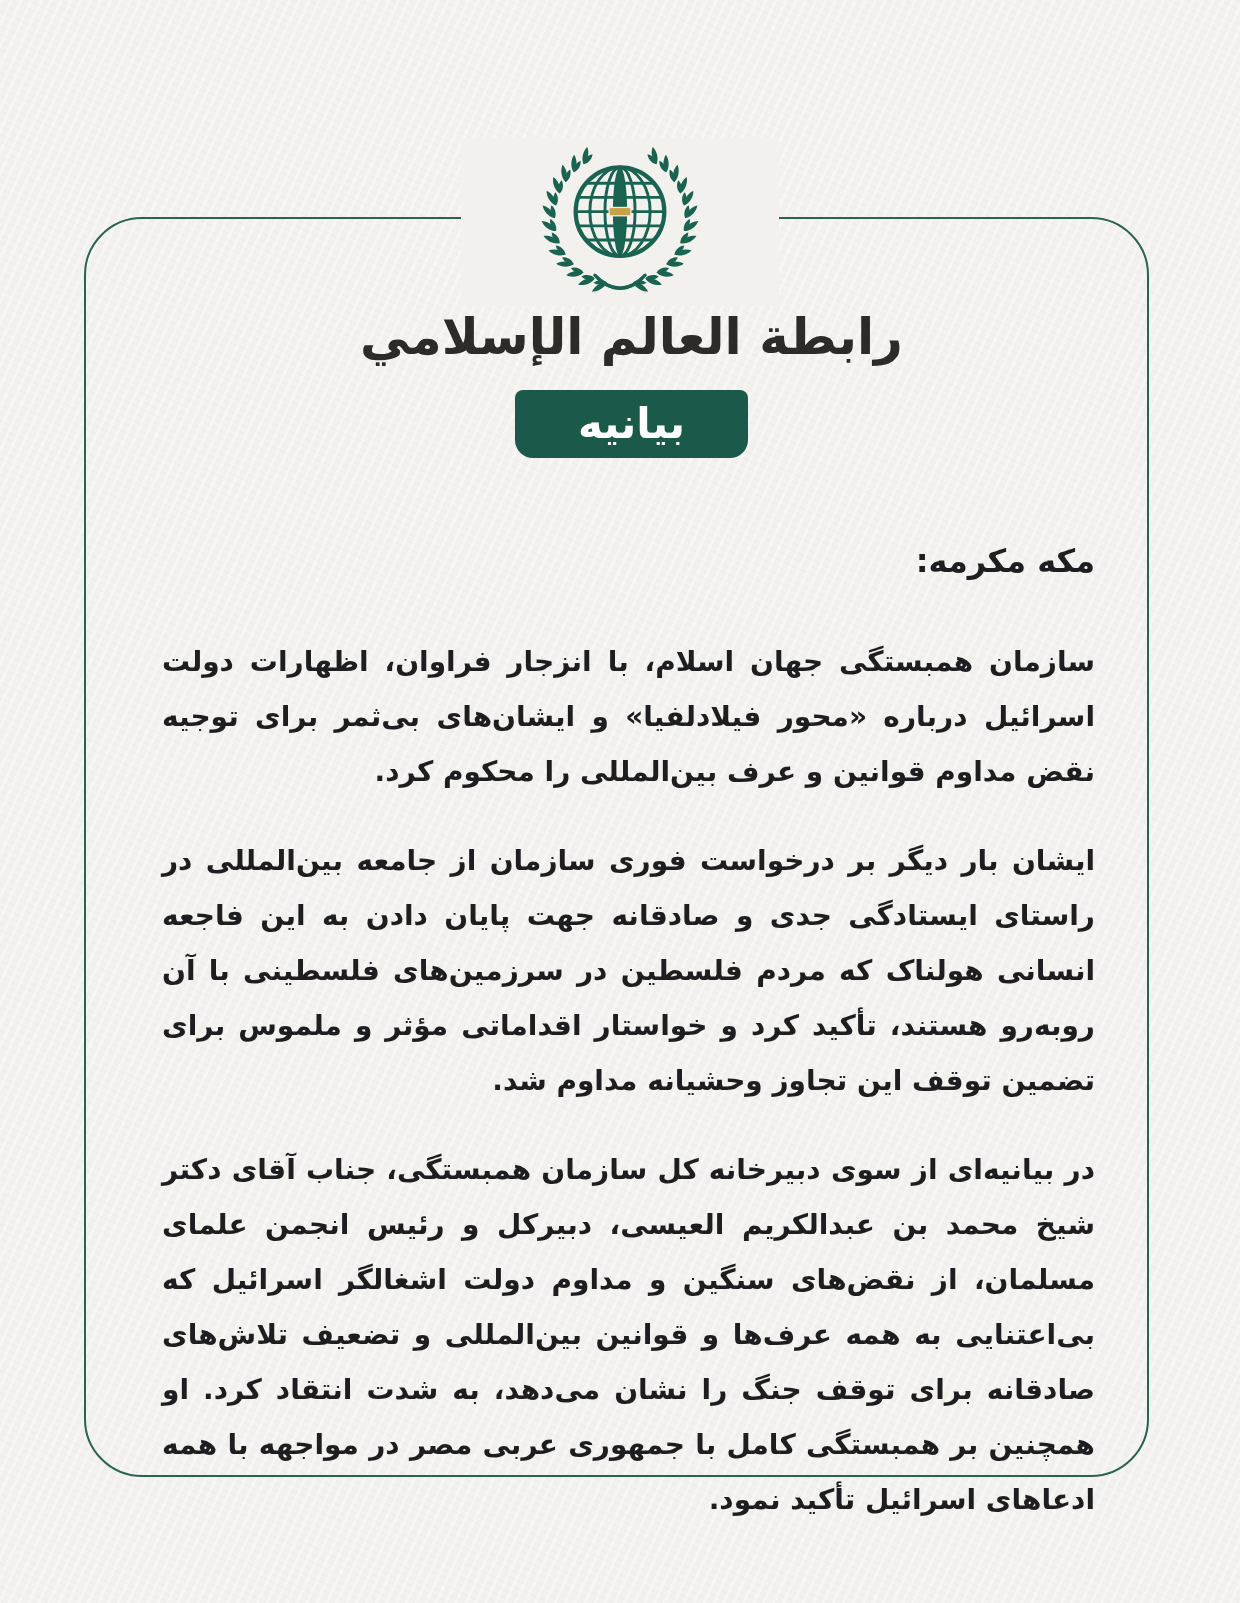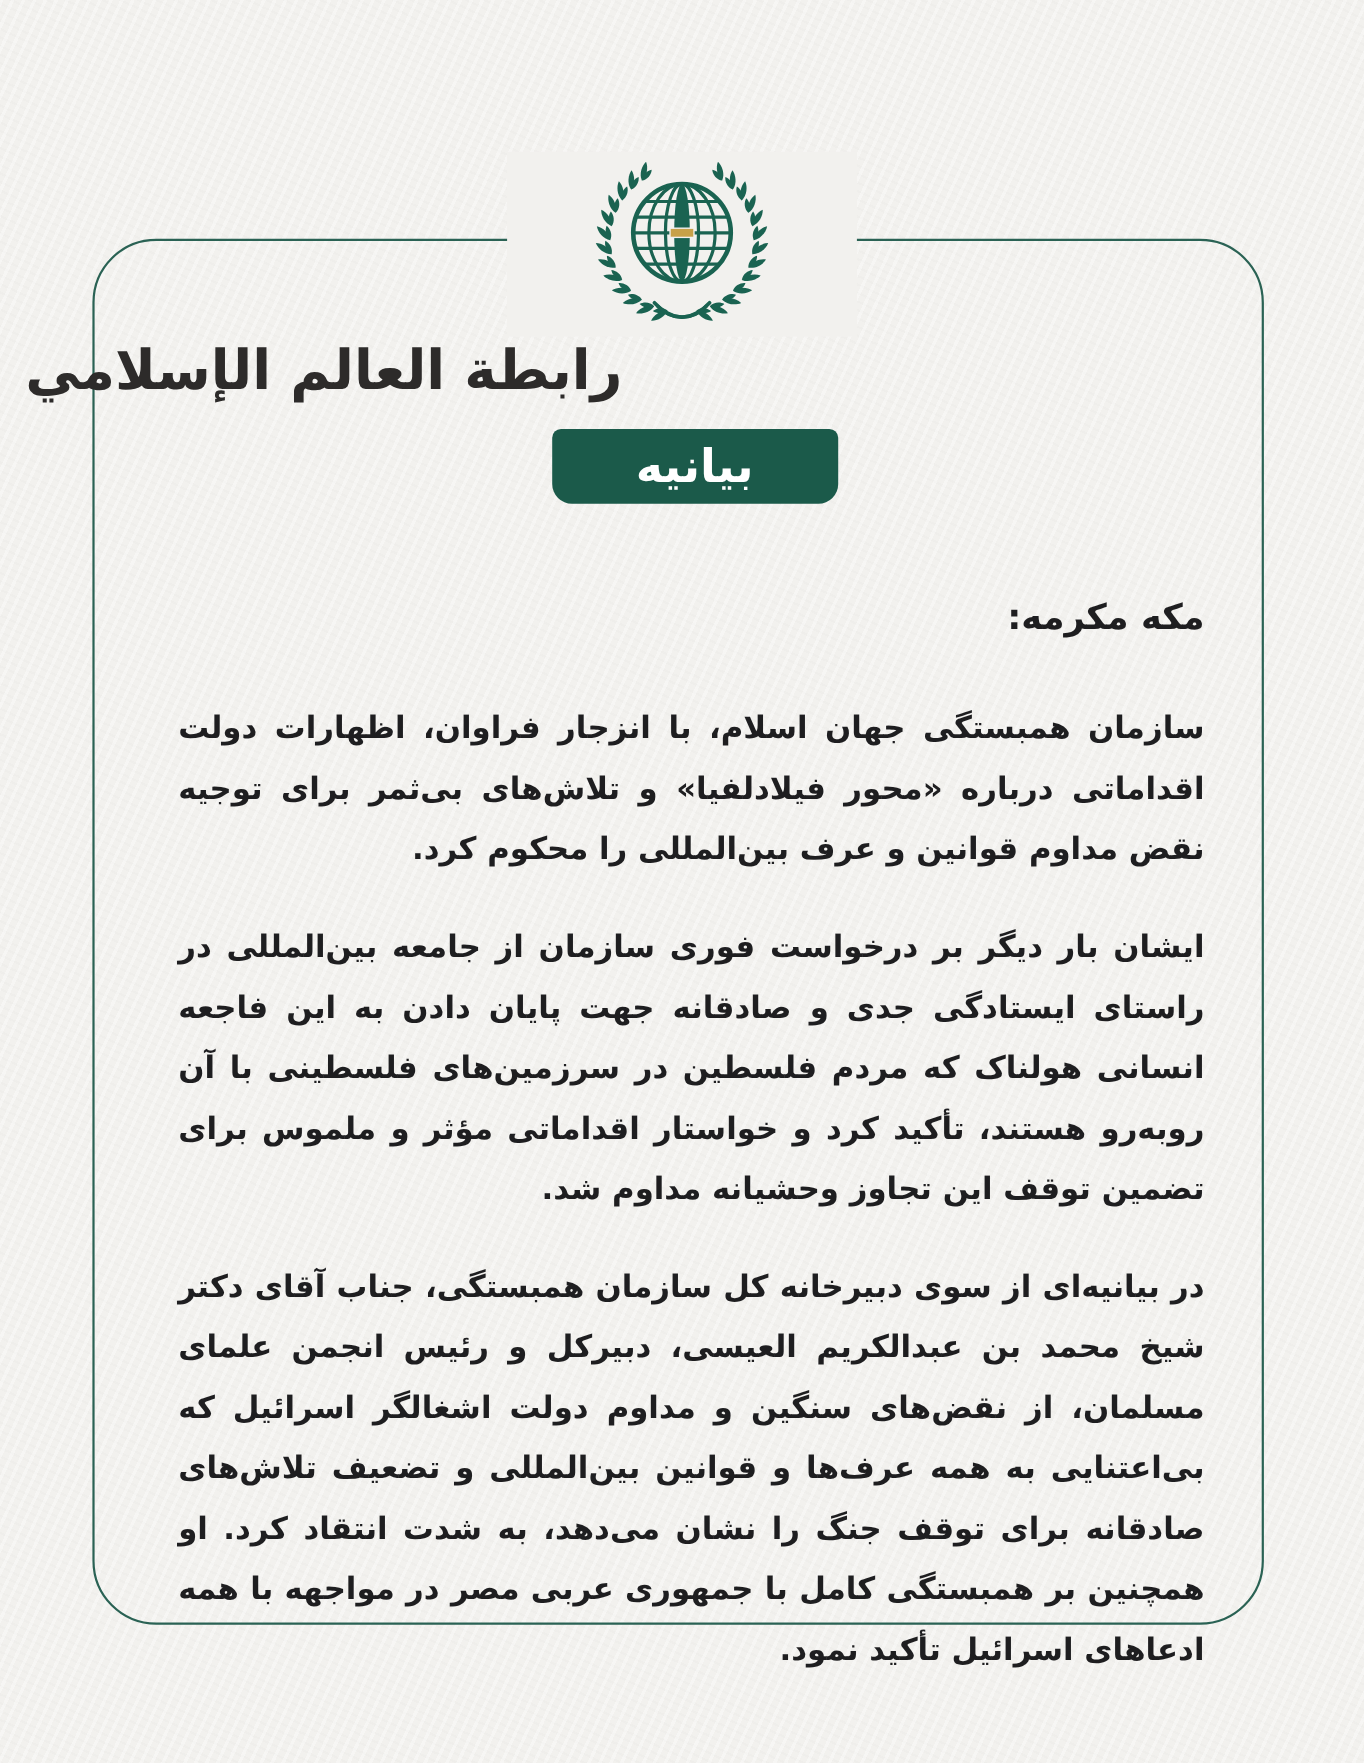--- a/index.html
+++ b/index.html
@@ -16,31 +16,31 @@
     position:absolute;left:84px;top:217px;width:1061px;height:1256px;
     border:2px solid #2a6254;border-radius:58px;
   }
   .logo-mask{
     position:absolute;top:138px;left:50%;transform:translateX(-50%);
     width:318px;height:168px;background:#f2f1ee;
     display:flex;justify-content:center;align-items:flex-start;z-index:2;
   }
   .emblem{width:172px;height:164px;}
   .header{
-    position:absolute;top:300px;left:0;right:0;text-align:left;z-index:3;padding-left:23px;
+    position:absolute;top:300px;left:0;right:0;text-align:center;z-index:3;padding-left:23px;
   }
   .calligraphy{
     font-size:50px;font-weight:bold;color:#2d2b2a;line-height:74px;
     letter-spacing:-1px;
   }
   .org-name{
     font-size:24px;font-weight:bold;color:#3b3a39;line-height:30px;margin-top:2px;
   }
   .banner{
-    margin:16px auto 0;width:260px;height:68px;
+    margin:16px auto 0;width:233px;height:68px;
     background:#1b5a4a;border-radius:8px 8px 18px 18px;
     display:flex;align-items:center;justify-content:center;
   }
   .banner-label{
     color:#ffffff;font-size:42px;font-weight:bold;line-height:68px;
   }
   .content{
     position:absolute;top:536px;right:145px;left:162px;
     direction:rtl;color:#1e1e20;z-index:3;
   }
@@ -145,16 +145,16 @@
 
 <div class="header">
   <div class="calligraphy">رابطة العالم الإسلامي</div>
   <div class="banner">
     <span class="banner-label">بیانیه</span>
   </div>
 </div>
 
 <div class="content">
   <h2 class="location-heading">مکه مکرمه:</h2>
-  <p>سازمان همبستگی جهان اسلام، با انزجار فراوان، اظهارات دولت اقداماتی درباره «محور فیلادلفیا» و تلاش‌های بی‌ثمر برای توجیه نقض مداوم قوانین و عرف بین‌المللی را محکوم کرد.</p>
+  <p>سازمان همبستگی جهان اسلام، با انزجار فراوان، اظهارات دولت اسرائیل درباره «محور فیلادلفیا» و ایشان‌های بی‌ثمر برای توجیه نقض مداوم قوانین و عرف بین‌المللی را محکوم کرد.</p>
   <p>ایشان بار دیگر بر درخواست فوری سازمان از جامعه بین‌المللی در راستای ایستادگی جدی و صادقانه جهت پایان دادن به این فاجعه انسانی هولناک که مردم فلسطین در سرزمین‌های فلسطینی با آن روبه‌رو هستند، تأکید کرد و خواستار اقداماتی مؤثر و ملموس برای تضمین توقف این تجاوز وحشیانه مداوم شد.</p>
   <p>در بیانیه‌ای از سوی دبیرخانه کل سازمان همبستگی، جناب آقای دکتر شیخ محمد بن عبدالکریم العیسی، دبیرکل و رئیس انجمن علمای مسلمان، از نقض‌های سنگین و مداوم دولت اشغالگر اسرائیل که بی‌اعتنایی به همه عرف‌ها و قوانین بین‌المللی و تضعیف تلاش‌های صادقانه برای توقف جنگ را نشان می‌دهد، به شدت انتقاد کرد. او همچنین بر همبستگی کامل با جمهوری عربی مصر در مواجهه با همه ادعاهای اسرائیل تأکید نمود.</p>
 </div>
 
 </body></html>

